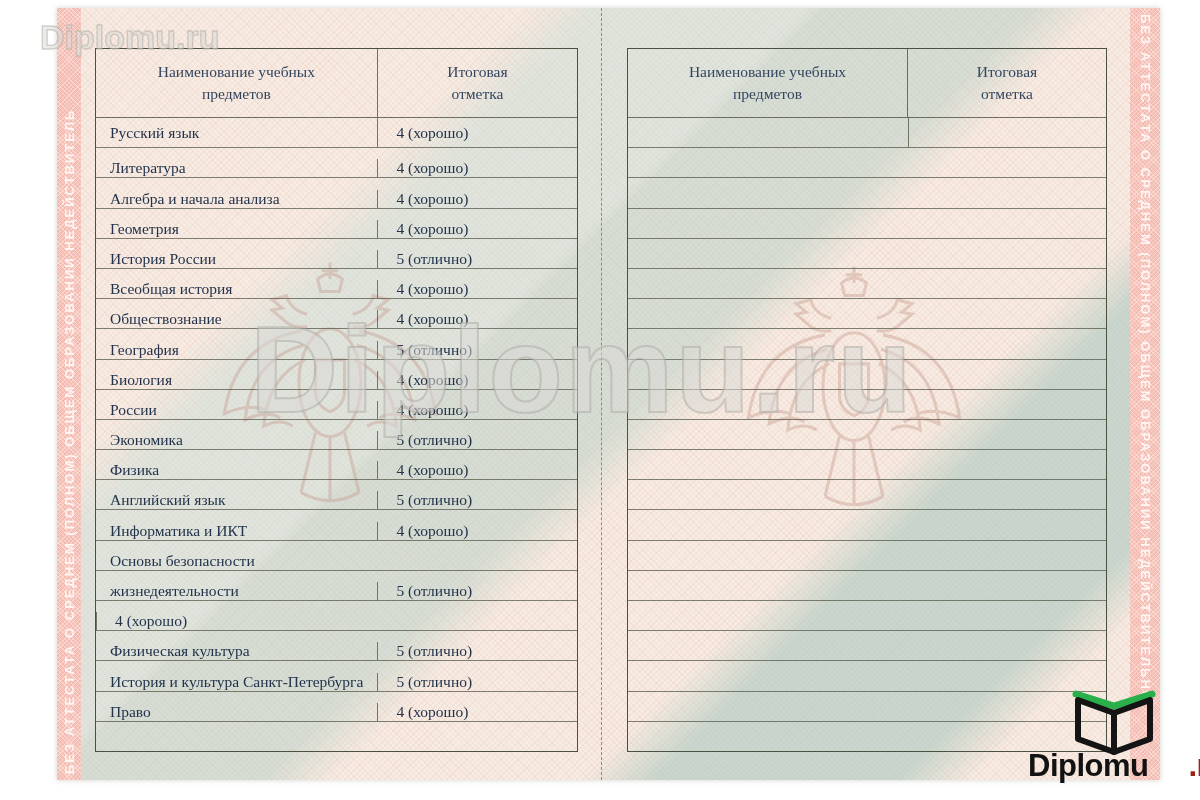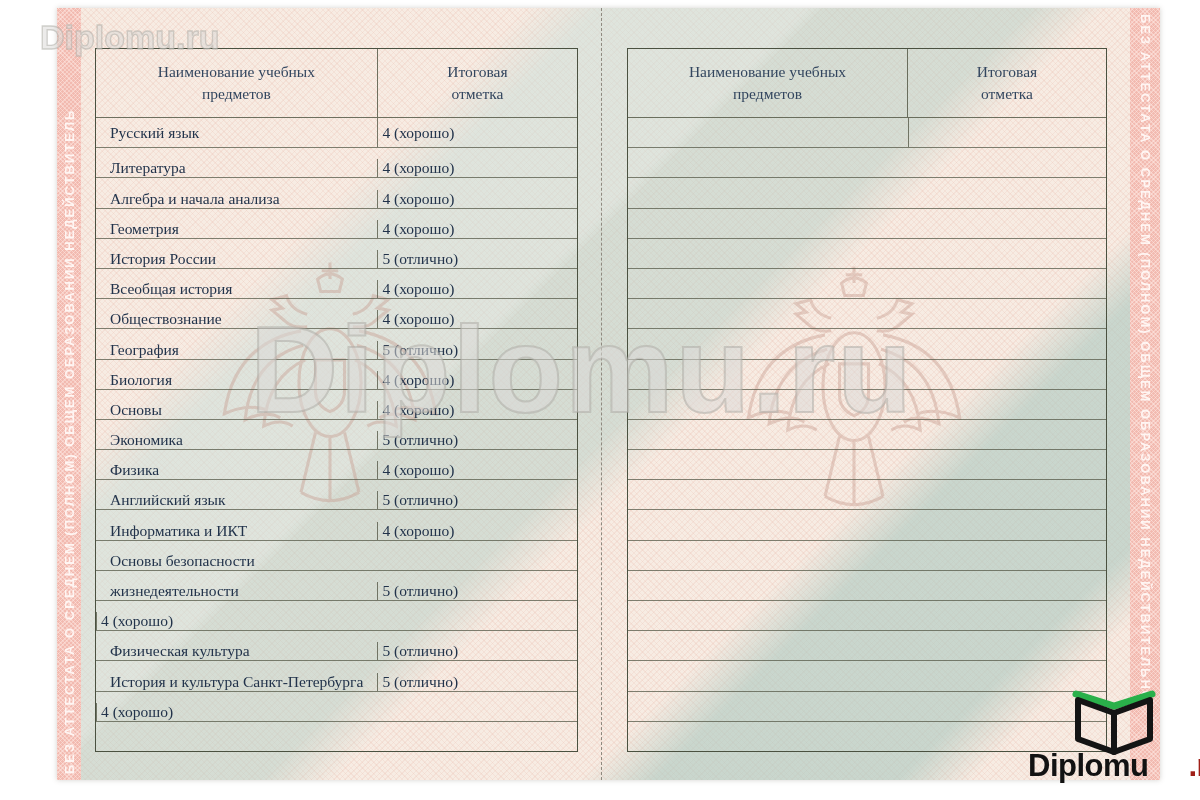--- a/index.html
+++ b/index.html
@@ -79,21 +79,21 @@
   .th-grade{width:41.5%;border-left:1px solid rgba(86,90,72,0.85);}
   .th-grade span{max-width:105px;}
   .tbody{flex:1 1 auto;display:flex;flex-direction:column;}
   .tr{flex:1 1 0;display:flex;min-height:0;}
   .tr + .tr{border-top:1px solid rgba(86,90,72,0.75);align-items:flex-end;}
   .td{
     display:flex;align-items:center;font-size:15.5px;color:#22334b;
     overflow:hidden;white-space:nowrap;box-sizing:border-box;
   }
   .td-name{width:58.5%;padding-left:14px;}
-  .td-grade{width:41.5%;padding-left:4px;border-left:1px solid rgba(86,90,72,0.8);}
+  .td-grade{width:41.5%;padding-left:18px;border-left:1px solid rgba(86,90,72,0.8);}
 
   
   .wm{
     position:absolute;z-index:6;font-family:"Liberation Sans", sans-serif;font-weight:700;
     color:rgba(255,255,255,0.28);
     -webkit-text-stroke:2px rgba(172,170,164,0.50);
     text-shadow:0 0 1px rgba(180,178,172,0.35);
     pointer-events:none;white-space:nowrap;
   }
   .wm-top-left{left:40px;top:18px;font-size:34px;-webkit-text-stroke-width:1.3px;}
@@ -202,21 +202,21 @@
             <div class="td td-name">География</div>
             <div class="td td-grade">5 (отлично)</div>
           </div>
 
           <div class="tr">
             <div class="td td-name">Биология</div>
             <div class="td td-grade">4 (хорошо)</div>
           </div>
 
           <div class="tr">
-            <div class="td td-name">Основы</div>
+            <div class="td td-name">России</div>
             <div class="td td-grade">4 (хорошо)</div>
           </div>
 
           <div class="tr">
             <div class="td td-name">Экономика</div>
             <div class="td td-grade">5 (отлично)</div>
           </div>
 
           <div class="tr">
             <div class="td td-name">Физика</div>
@@ -251,20 +251,21 @@
             <div class="td td-name">Физическая культура</div>
             <div class="td td-grade">5 (отлично)</div>
           </div>
 
           <div class="tr">
             <div class="td td-name">История и культура Санкт-Петербурга</div>
             <div class="td td-grade">5 (отлично)</div>
           </div>
 
           <div class="tr">
+            <div class="td td-name">Право</div>
             <div class="td td-grade">4 (хорошо)</div>
           </div>
 
           <div class="tr">
             <div class="td td-name"></div>
             <div class="td td-grade"></div>
           </div>
         </div>
     </section>
 

